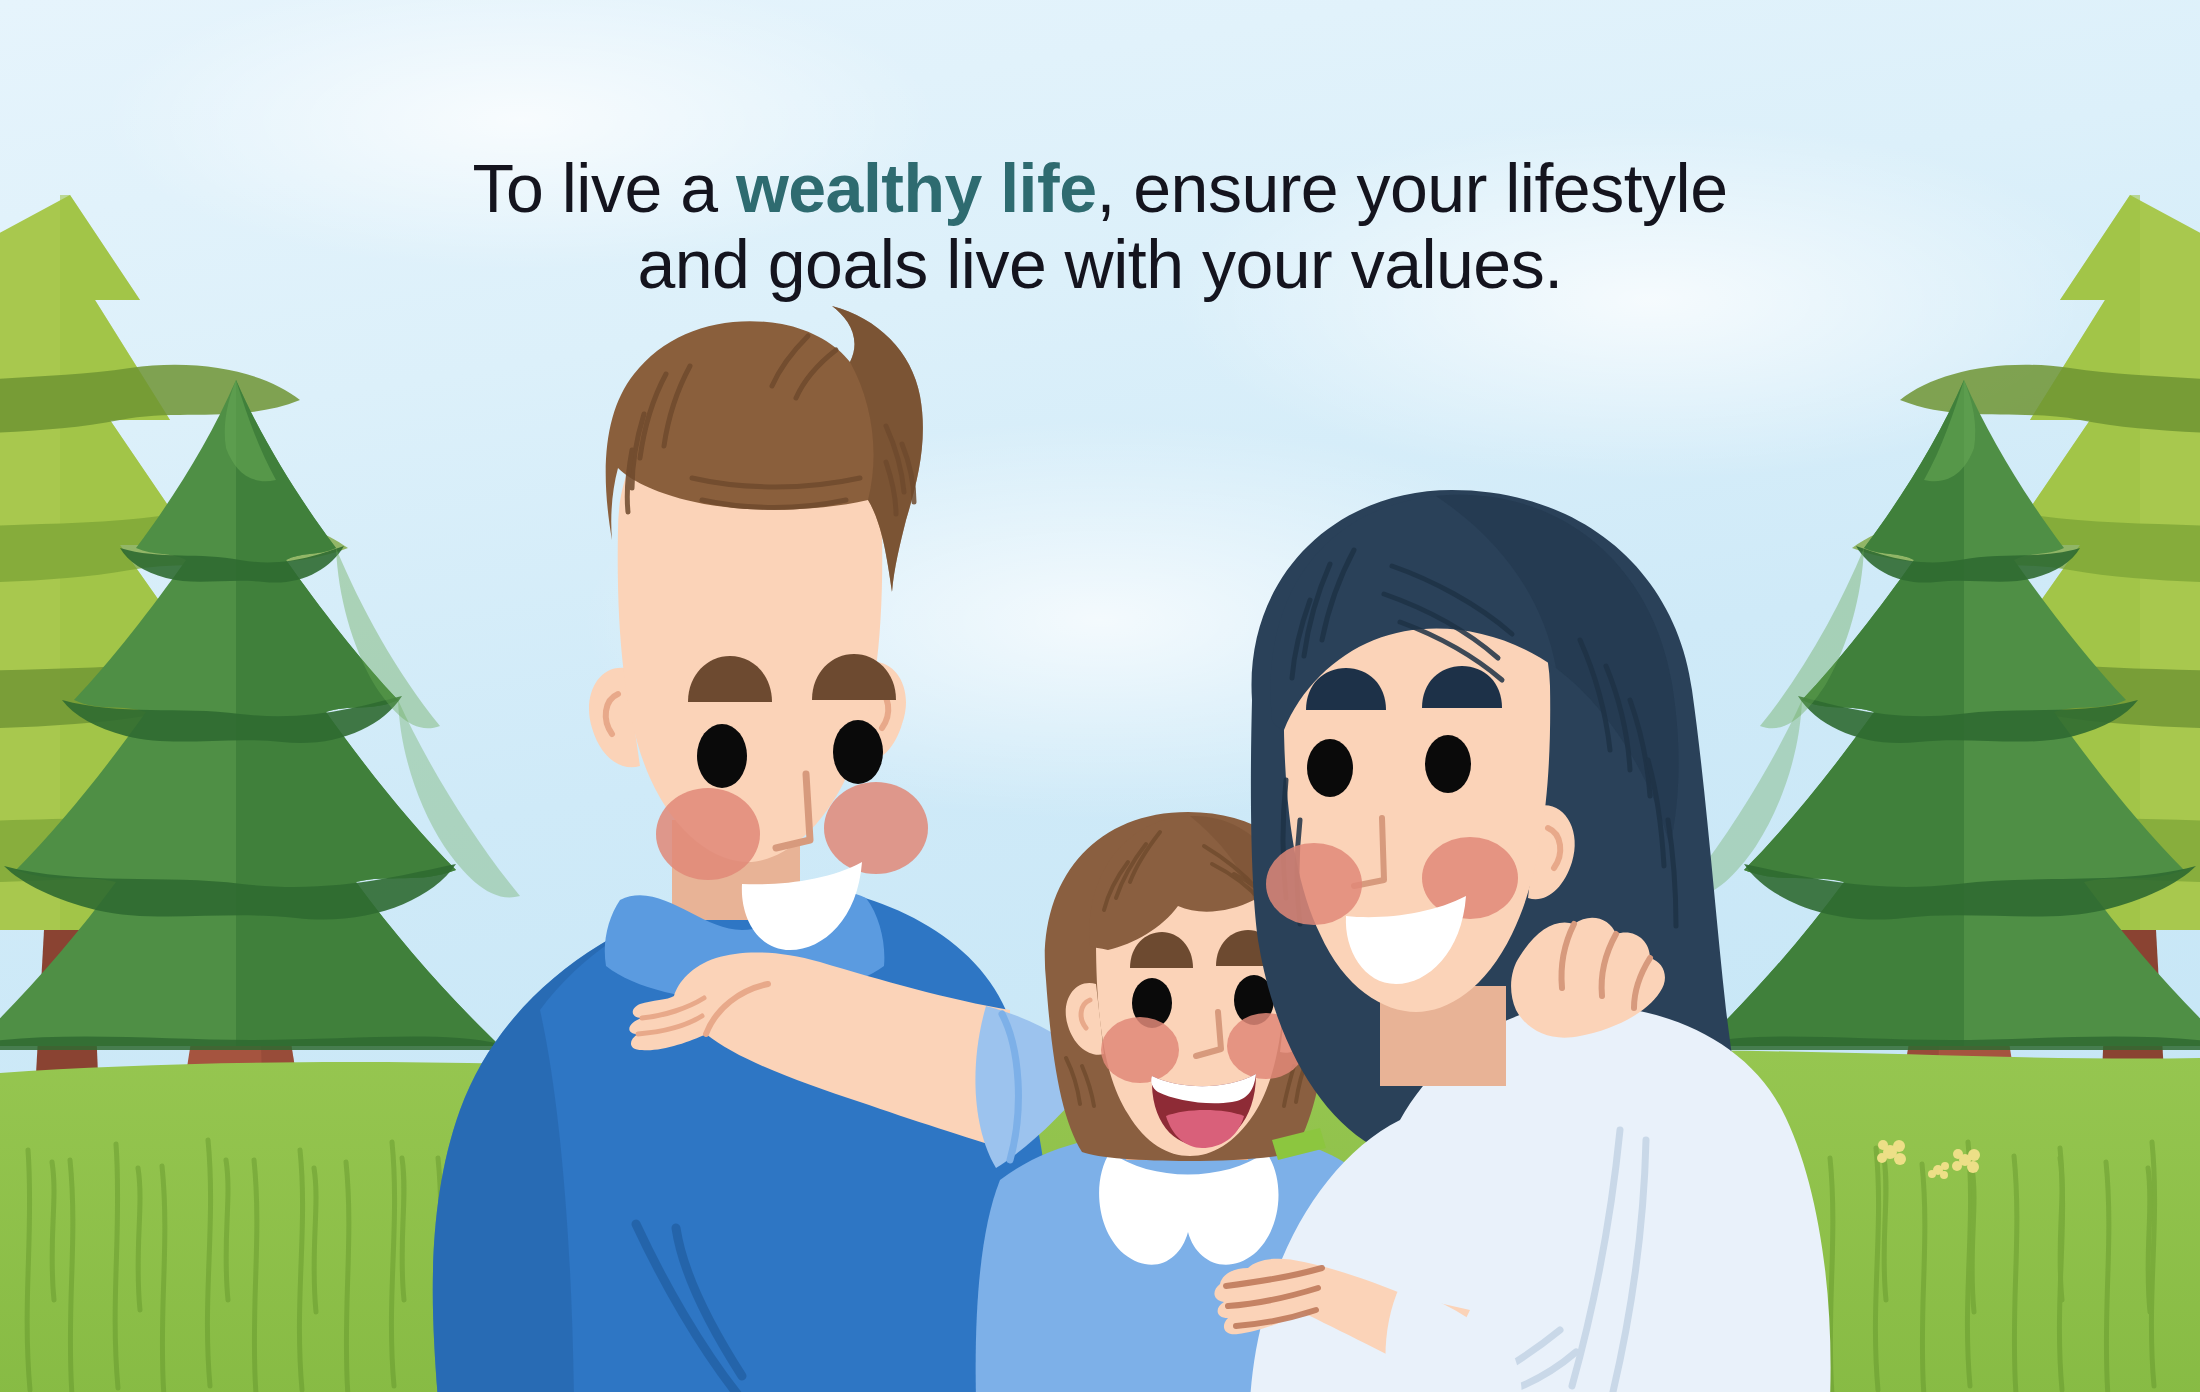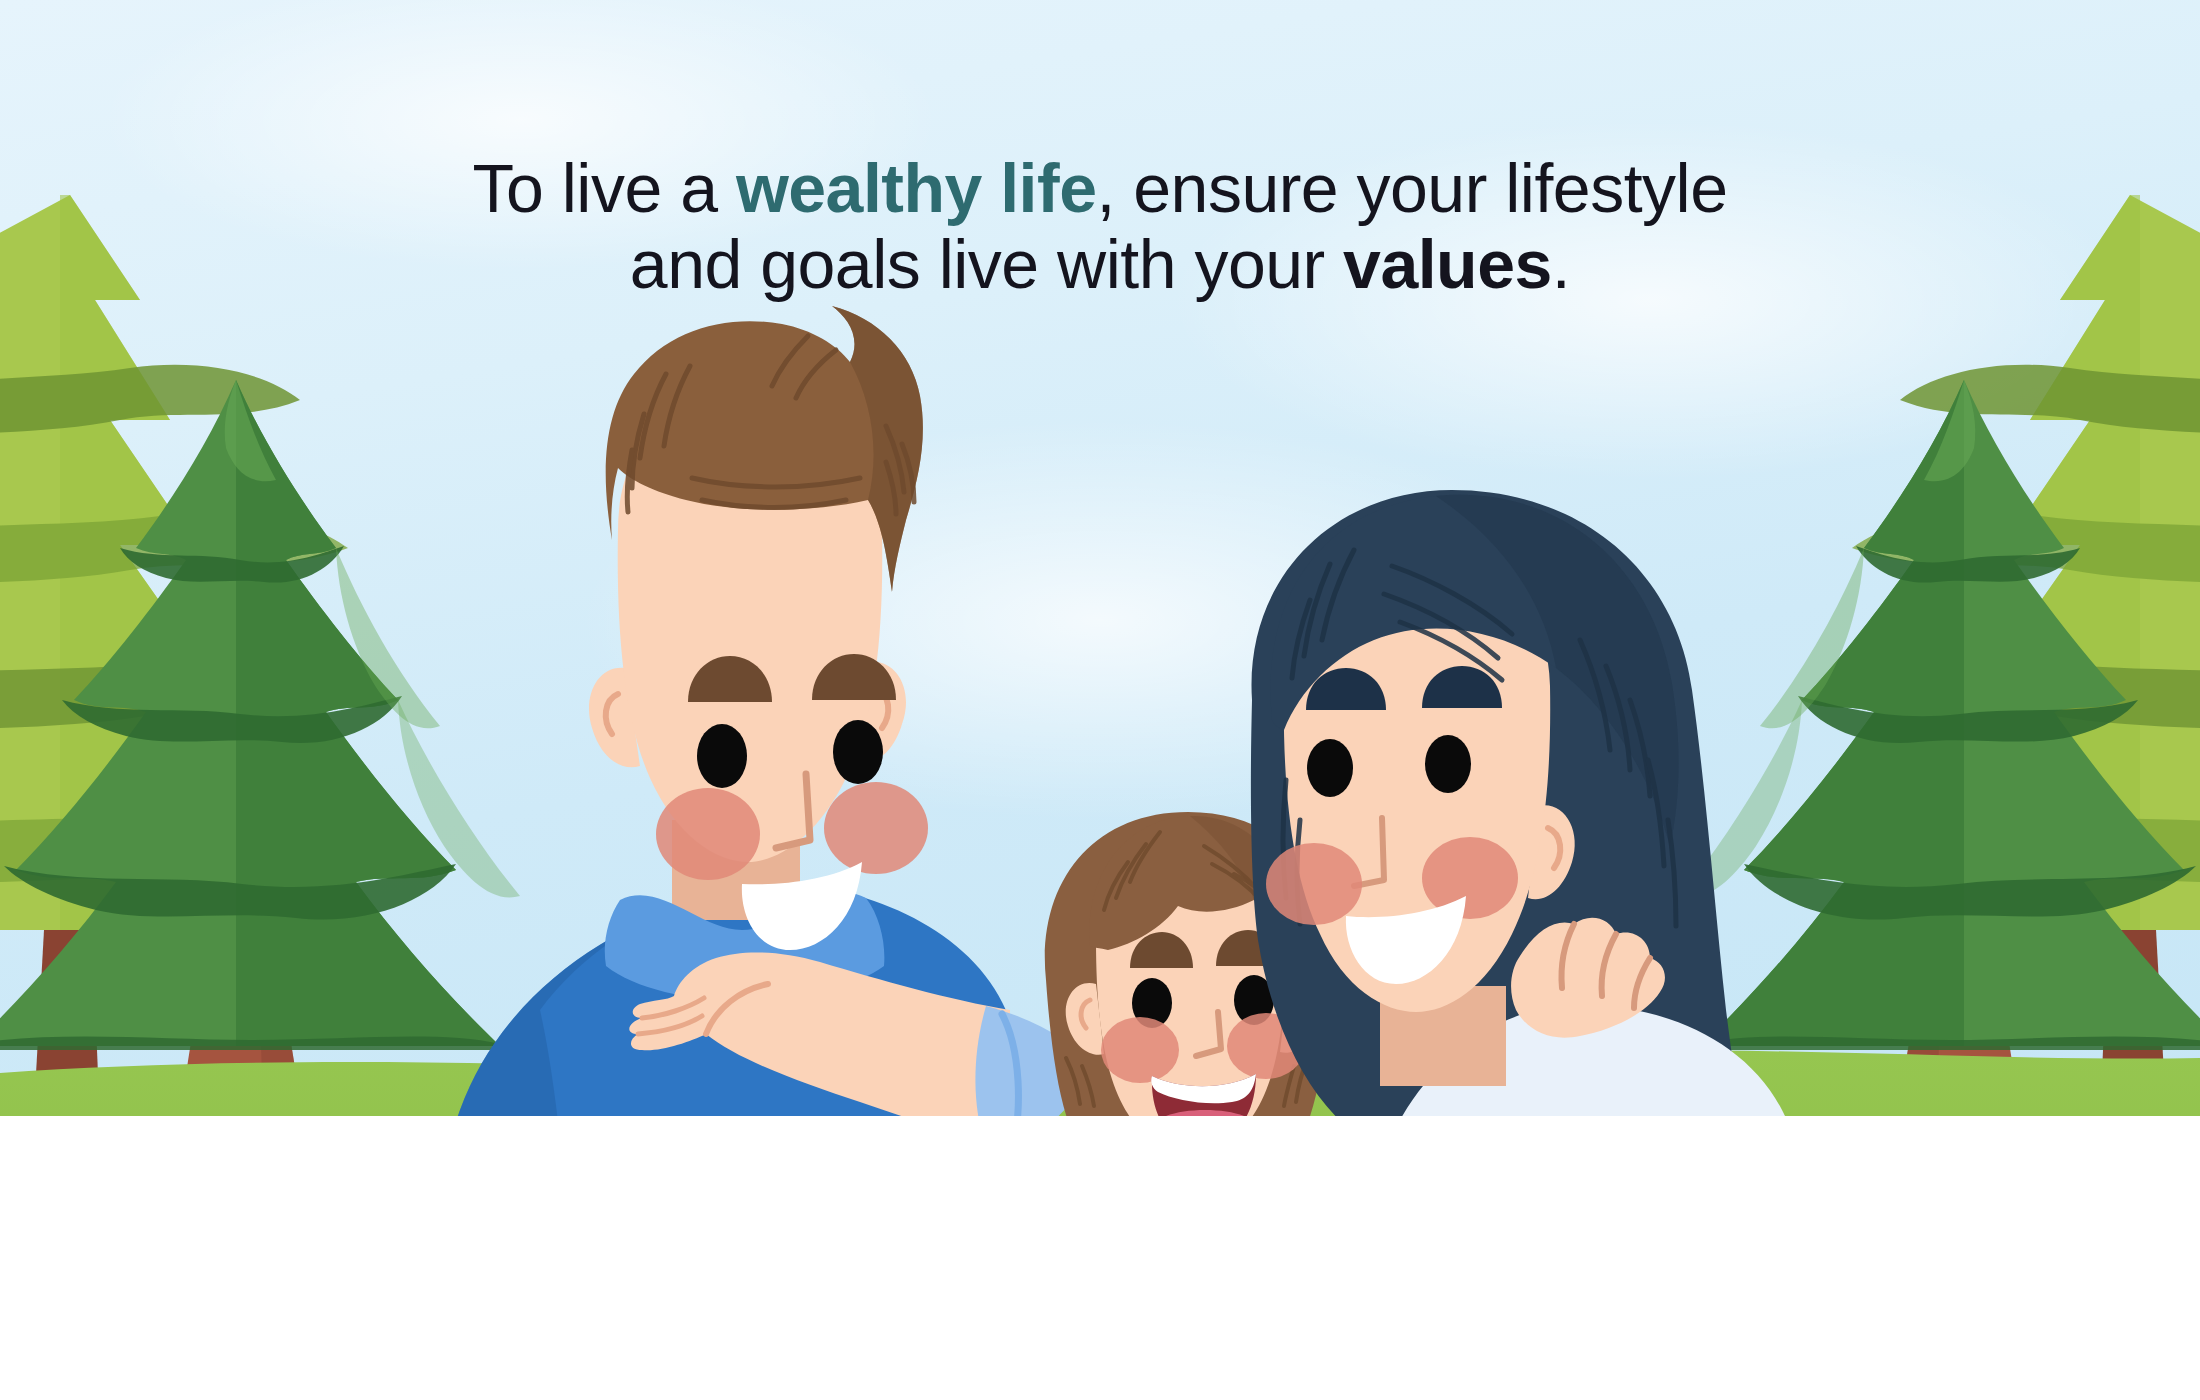--- a/index.html
+++ b/index.html
@@ -1,38 +1,38 @@
 <!DOCTYPE html>
 <html><head>
 <meta charset="utf-8">
 <style>
   html,body{margin:0;padding:0;background:#fff;}
   #stage{
-    position:relative;width:2200px;height:1116px;overflow:hidden;
+    position:relative;width:2200px;height:1392px;overflow:hidden;
     font-family:"Liberation Sans", sans-serif;
     background:linear-gradient(180deg,#e3f3fb 0%,#dcf0fa 18%,#cfeaf8 48%,#c9e7f7 72%,#e2f2fb 100%);
   }
   svg.full{position:absolute;left:0;top:0;width:2200px;height:1400px;display:block;}
 
   
   #headline{
     position:absolute;left:0;top:150px;width:2200px;
     text-align:center;z-index:60;
     pointer-events:none;
   }
   #headline .ln{
     display:block;
     font-size:68px;
     line-height:1.12;
     letter-spacing:-0.5px;
     color:#14141e;
     font-weight:400;
     white-space:nowrap;
   }
-  #headline .em{font-weight:700;margin-top:44px;}
+  #headline .em{font-weight:400;margin-top:44px;}
   #headline .accent{font-weight:700;}
 </style>
 </head>
 <body>
 
 <div id="stage">
 
   <svg class="full" viewBox="0 0 2200 1400">
     <defs>
       <linearGradient id="skyGrad" x1="0" y1="0" x2="0.25" y2="1">

